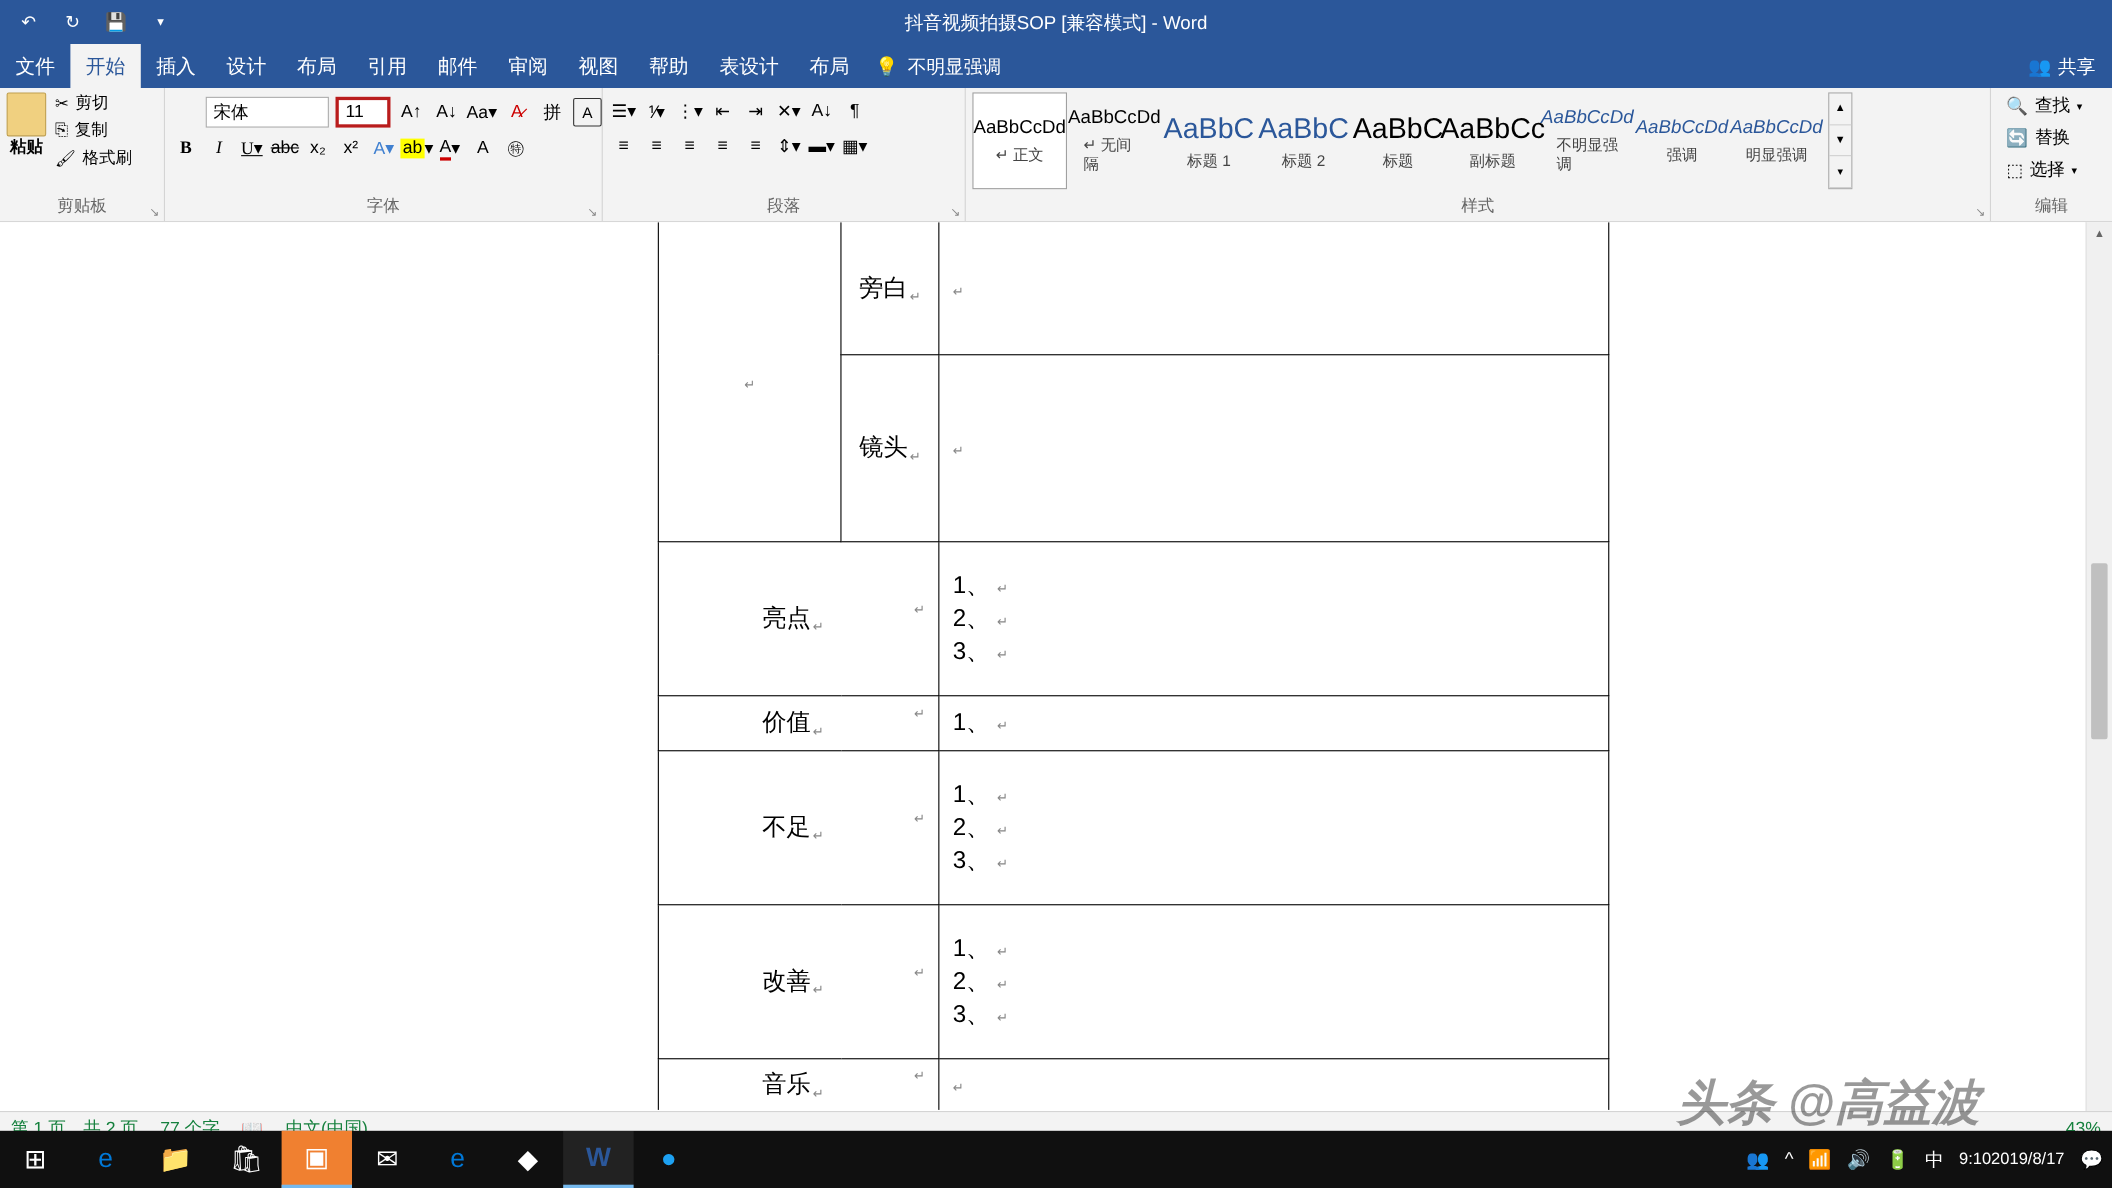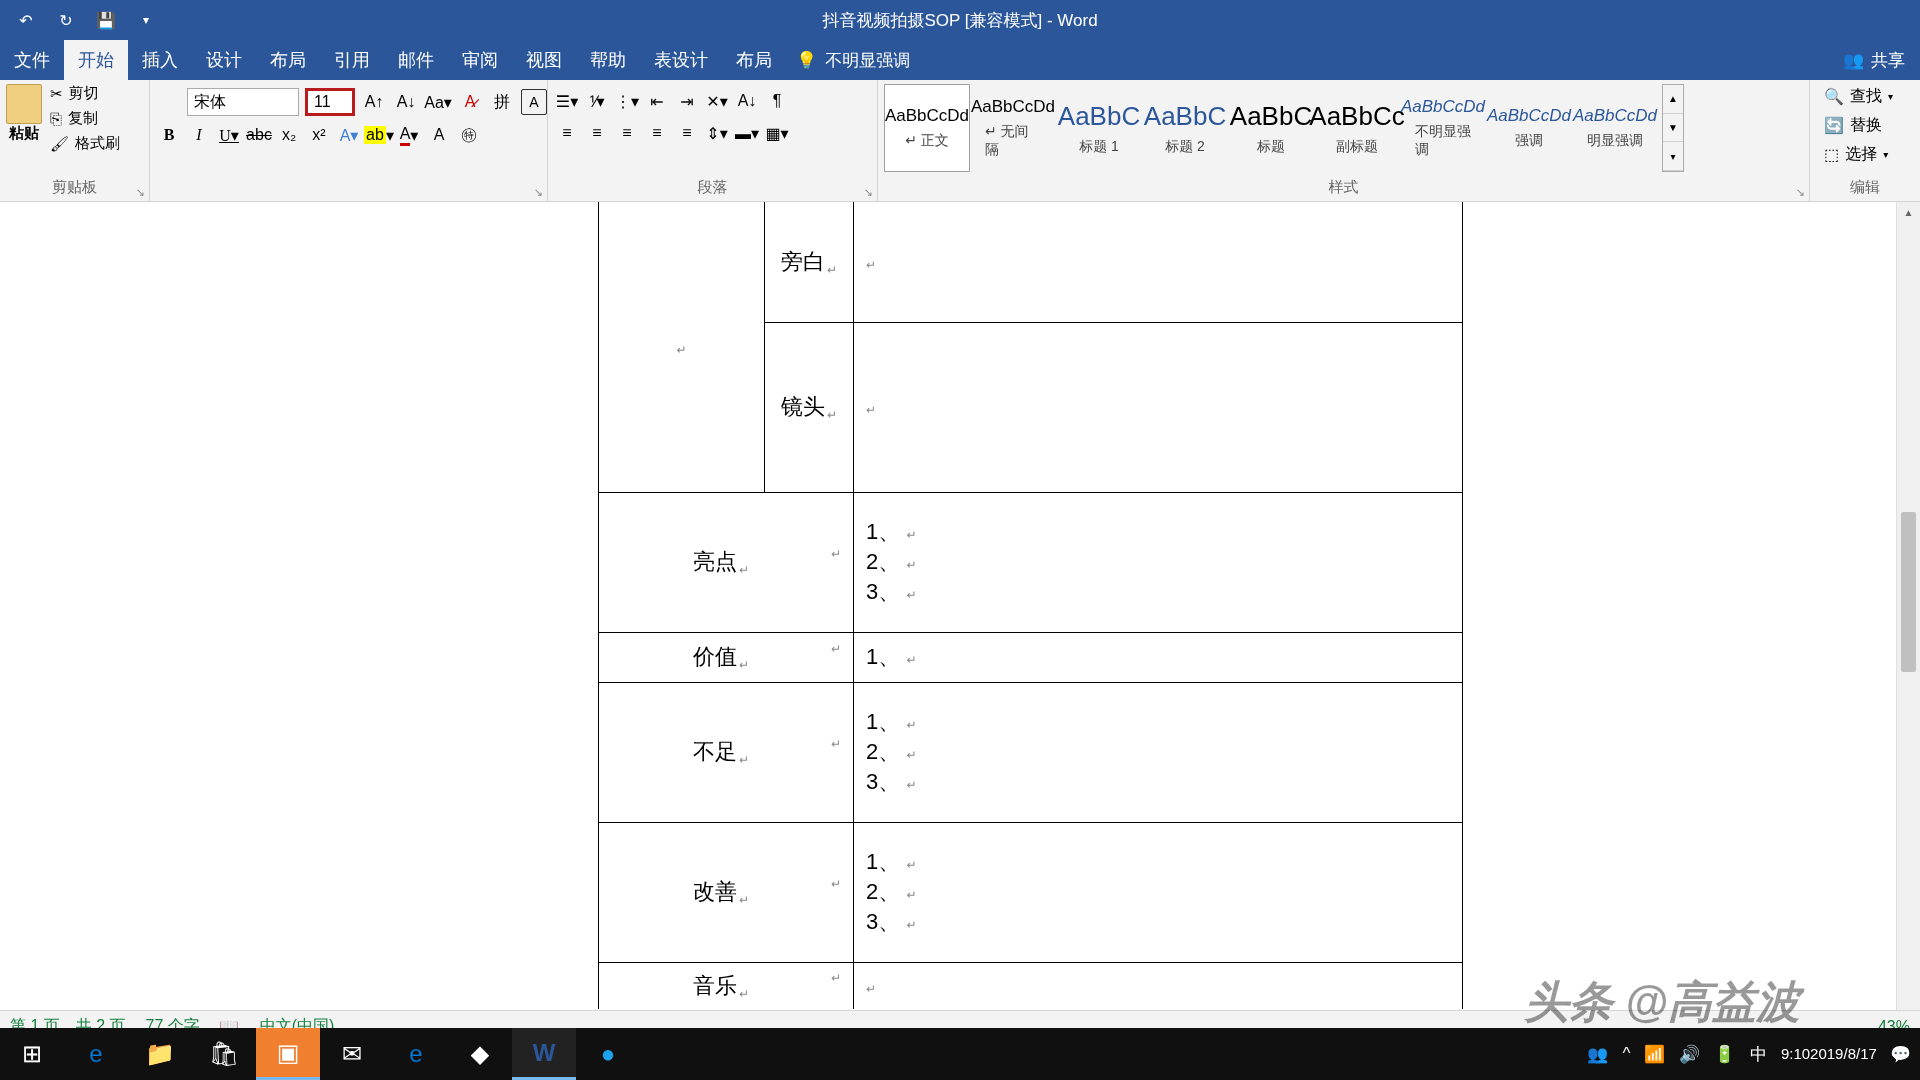--- a/index.html
+++ b/index.html
@@ -179,20 +179,21 @@
         <span class="small-btn" style="text-decoration:line-through">abc</span>
         <span class="small-btn">x₂</span>
         <span class="small-btn">x²</span>
         <span class="small-btn" style="color:#4080d0">A▾</span>
         <span class="small-btn"><span style="background:#ffff00;padding:0 2px">ab</span>▾</span>
         <span class="small-btn"><span style="border-bottom:3px solid #c00">A</span>▾</span>
         <span class="small-btn">A</span>
         <span class="small-btn">㊕</span>
       </div>
     </div>
+    <div class="group-label">字体</div>
     <span class="group-launcher">↘</span>
   </div>
 
   <div class="ribbon-group" style="width:330px">
     <div class="group-content" style="flex-direction:column;padding-top:4px">
       <div class="para-row">
         <span class="small-btn">☰▾</span>
         <span class="small-btn">⅟▾</span>
         <span class="small-btn">⋮▾</span>
         <span class="small-btn">⇤</span>

